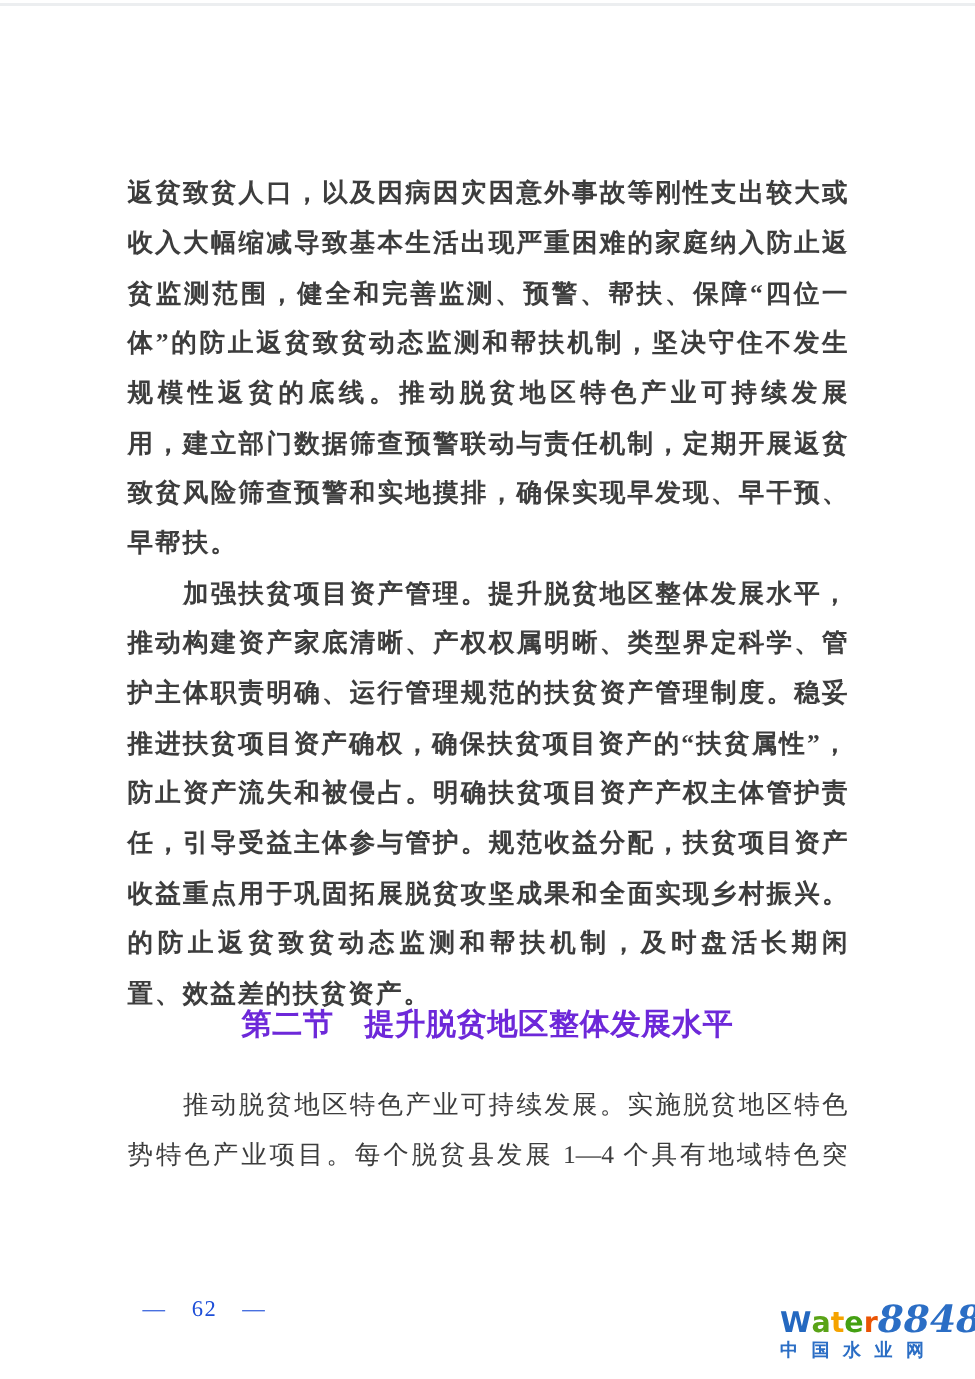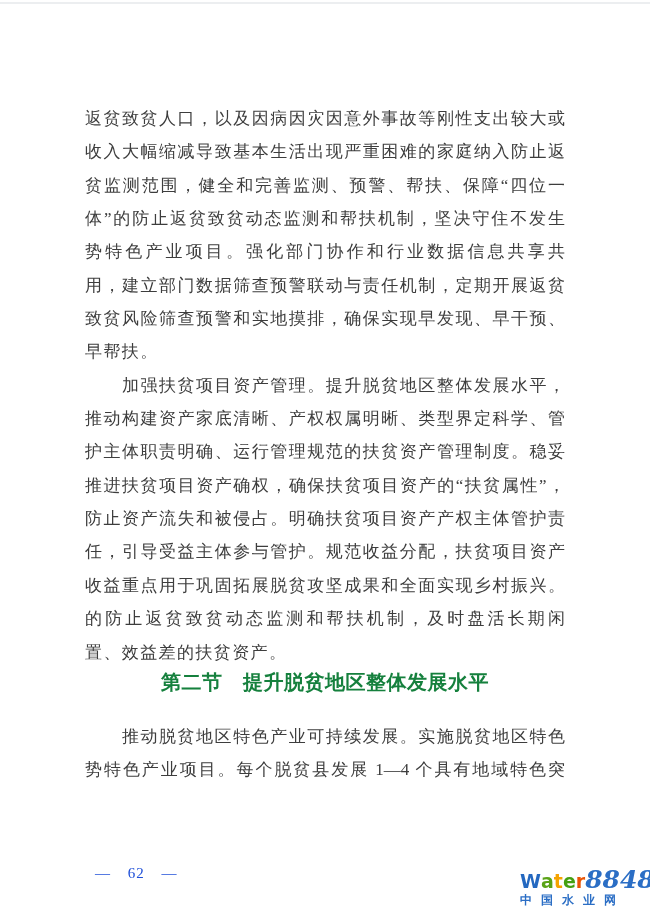--- a/index.html
+++ b/index.html
@@ -17,21 +17,21 @@
     top: 2px; left: 0;
     width: 650px; height: 2px;
     background: #eceef0;
   }
   .text-column {
     position: absolute;
     left: 85px;
     width: 480px;
     color: #3d3d3d;
   }
-  .col-1 { top: 102px; }
+  .col-1 { top: 112px; font-weight: bold; }
   .col-2 { top: 720px; }
   .line {
     height: 33.35px;
     line-height: 33.35px;
     font-size: 17px;
     white-space: nowrap;
   }
   .just {
     white-space: normal;
     text-align: justify;
@@ -47,21 +47,21 @@
     top: 667px;
     left: 0;
     width: 650px;
     height: 30px;
     line-height: 30px;
     text-align: center;
     font-family: "DejaVu Sans", sans-serif;
     font-weight: bold;
     font-size: 20px;
     letter-spacing: 0.5px;
-    color: #15803d;
+    color: #6d28d9;
   }
   .page-number {
     position: absolute;
     left: 95px;
     top: 864px;
     height: 18px;
     line-height: 18px;
     font-size: 15px;
     color: #1d4ed8;
     word-spacing: 12px;
@@ -111,21 +111,21 @@
 </head>
 <body>
 
 <div class="scan-edge"></div>
 
 <div class="text-column col-1">
   <div class="line just">返贫致贫人口，以及因病因灾因意外事故等刚性支出较大或</div>
   <div class="line just">收入大幅缩减导致基本生活出现严重困难的家庭纳入防止返</div>
   <div class="line just">贫监测范围，健全和完善监测、预警、帮扶、保障“四位一</div>
   <div class="line just">体”的防止返贫致贫动态监测和帮扶机制，坚决守住不发生</div>
-  <div class="line just">势特色产业项目。强化部门协作和行业数据信息共享共</div>
+  <div class="line just">规模性返贫的底线。推动脱贫地区特色产业可持续发展</div>
   <div class="line just">用，建立部门数据筛查预警联动与责任机制，定期开展返贫</div>
   <div class="line just">致贫风险筛查预警和实地摸排，确保实现早发现、早干预、</div>
   <div class="line flush">早帮扶。</div>
   <div class="line just indent">加强扶贫项目资产管理。提升脱贫地区整体发展水平，</div>
   <div class="line just">推动构建资产家底清晰、产权权属明晰、类型界定科学、管</div>
   <div class="line just">护主体职责明确、运行管理规范的扶贫资产管理制度。稳妥</div>
   <div class="line just">推进扶贫项目资产确权，确保扶贫项目资产的“扶贫属性”，</div>
   <div class="line just">防止资产流失和被侵占。明确扶贫项目资产产权主体管护责</div>
   <div class="line just">任，引导受益主体参与管护。规范收益分配，扶贫项目资产</div>
   <div class="line just">收益重点用于巩固拓展脱贫攻坚成果和全面实现乡村振兴。</div>

